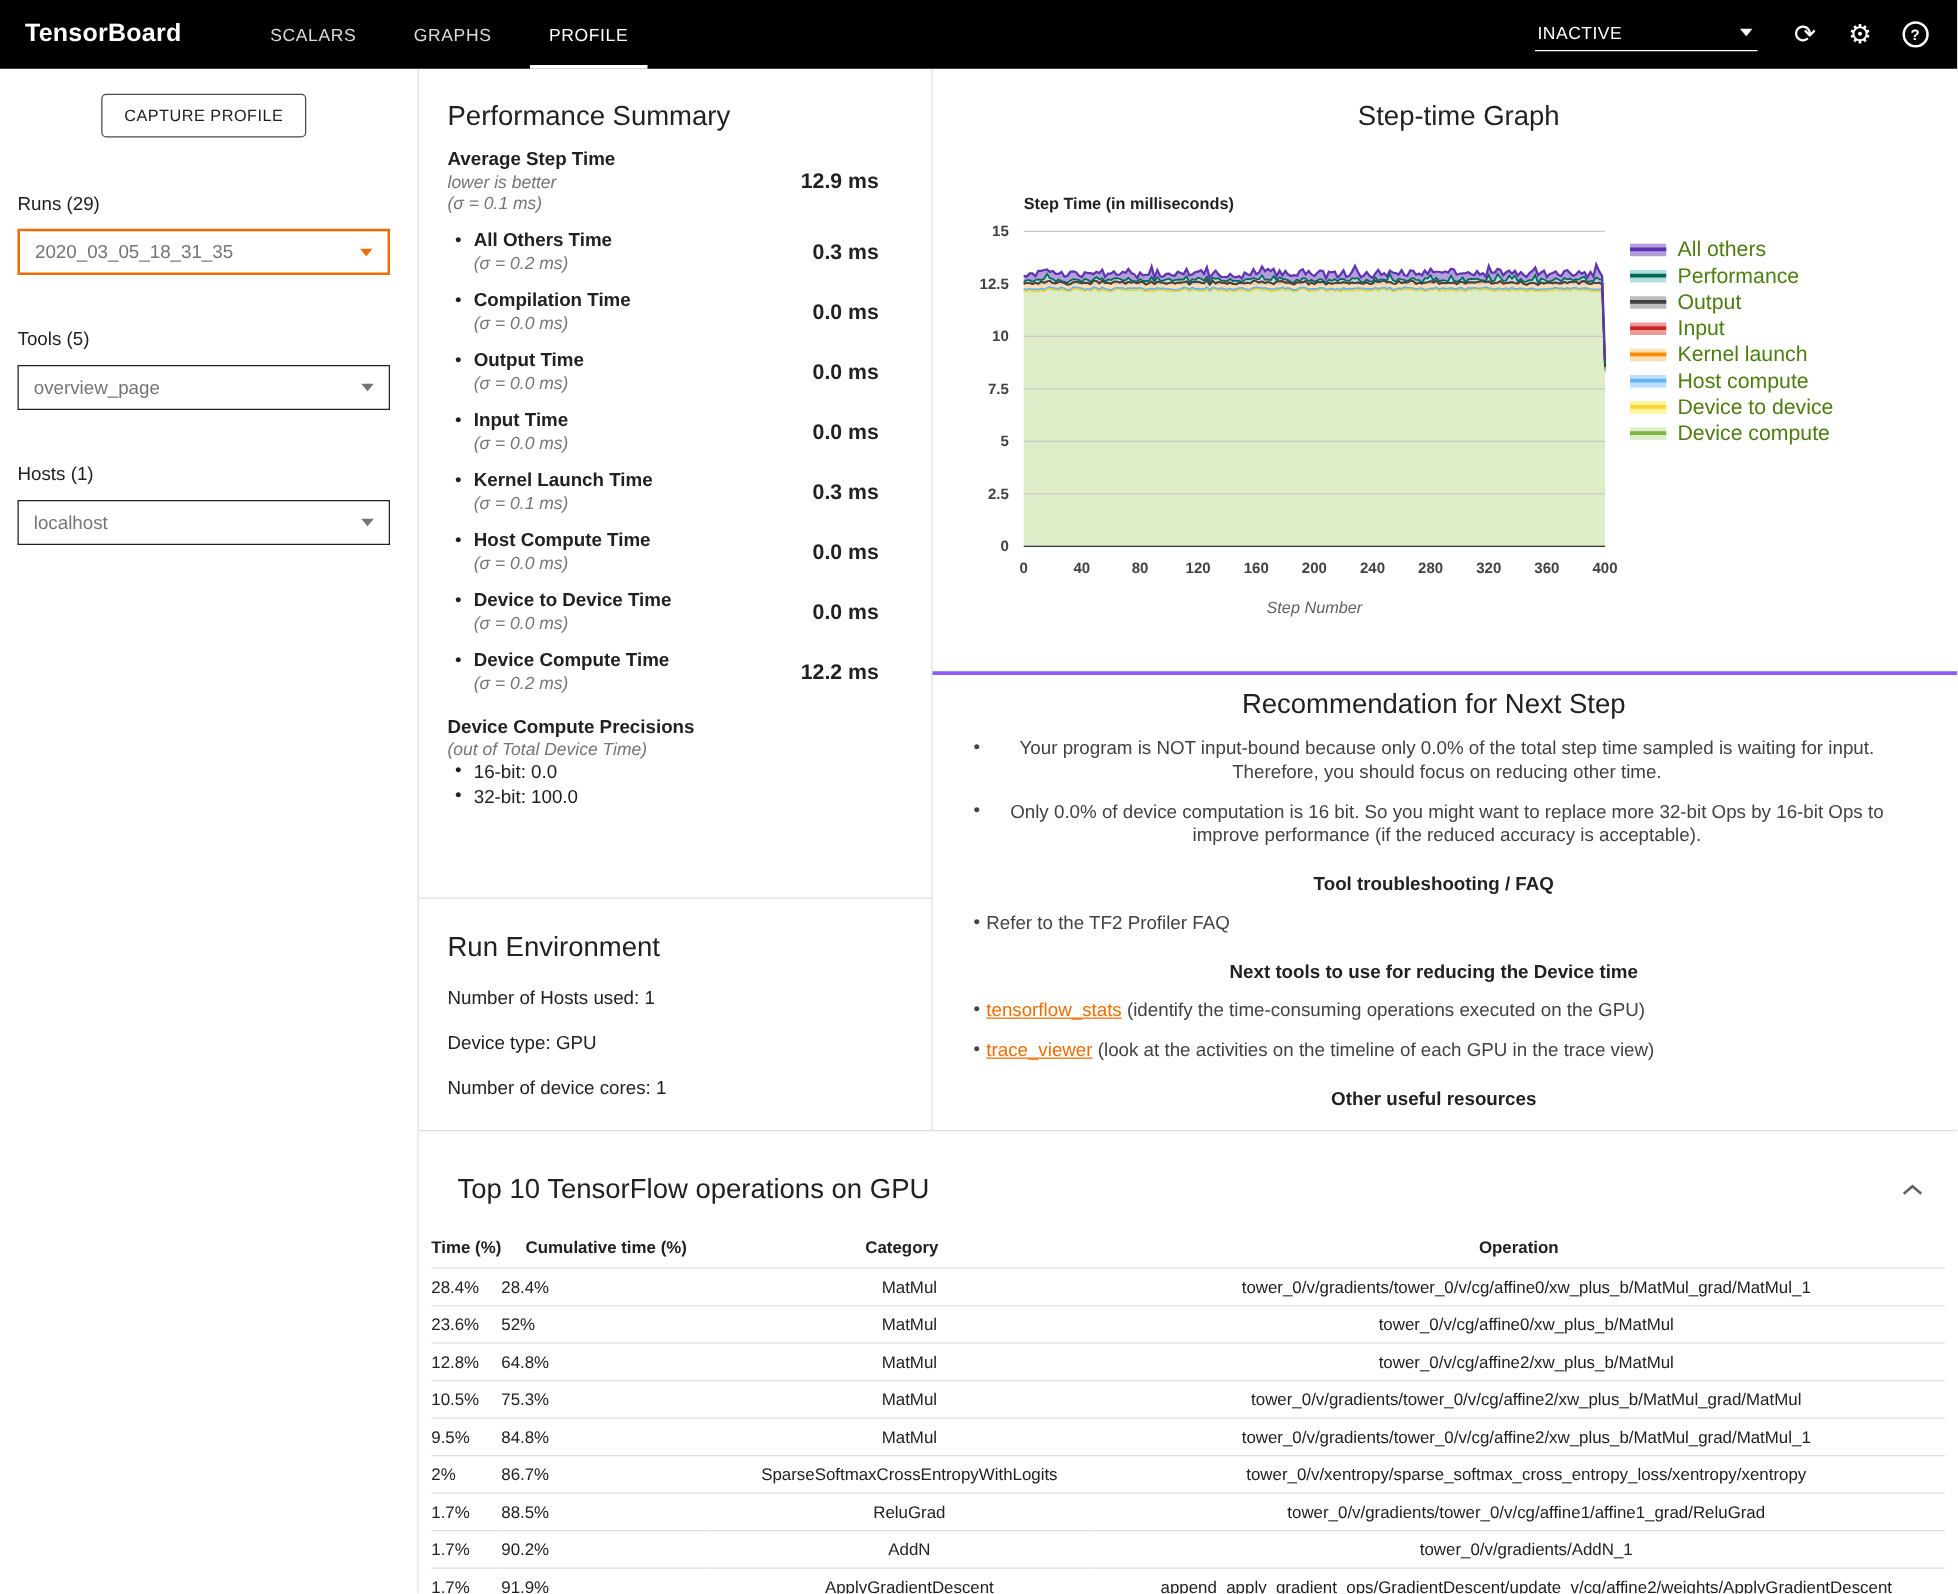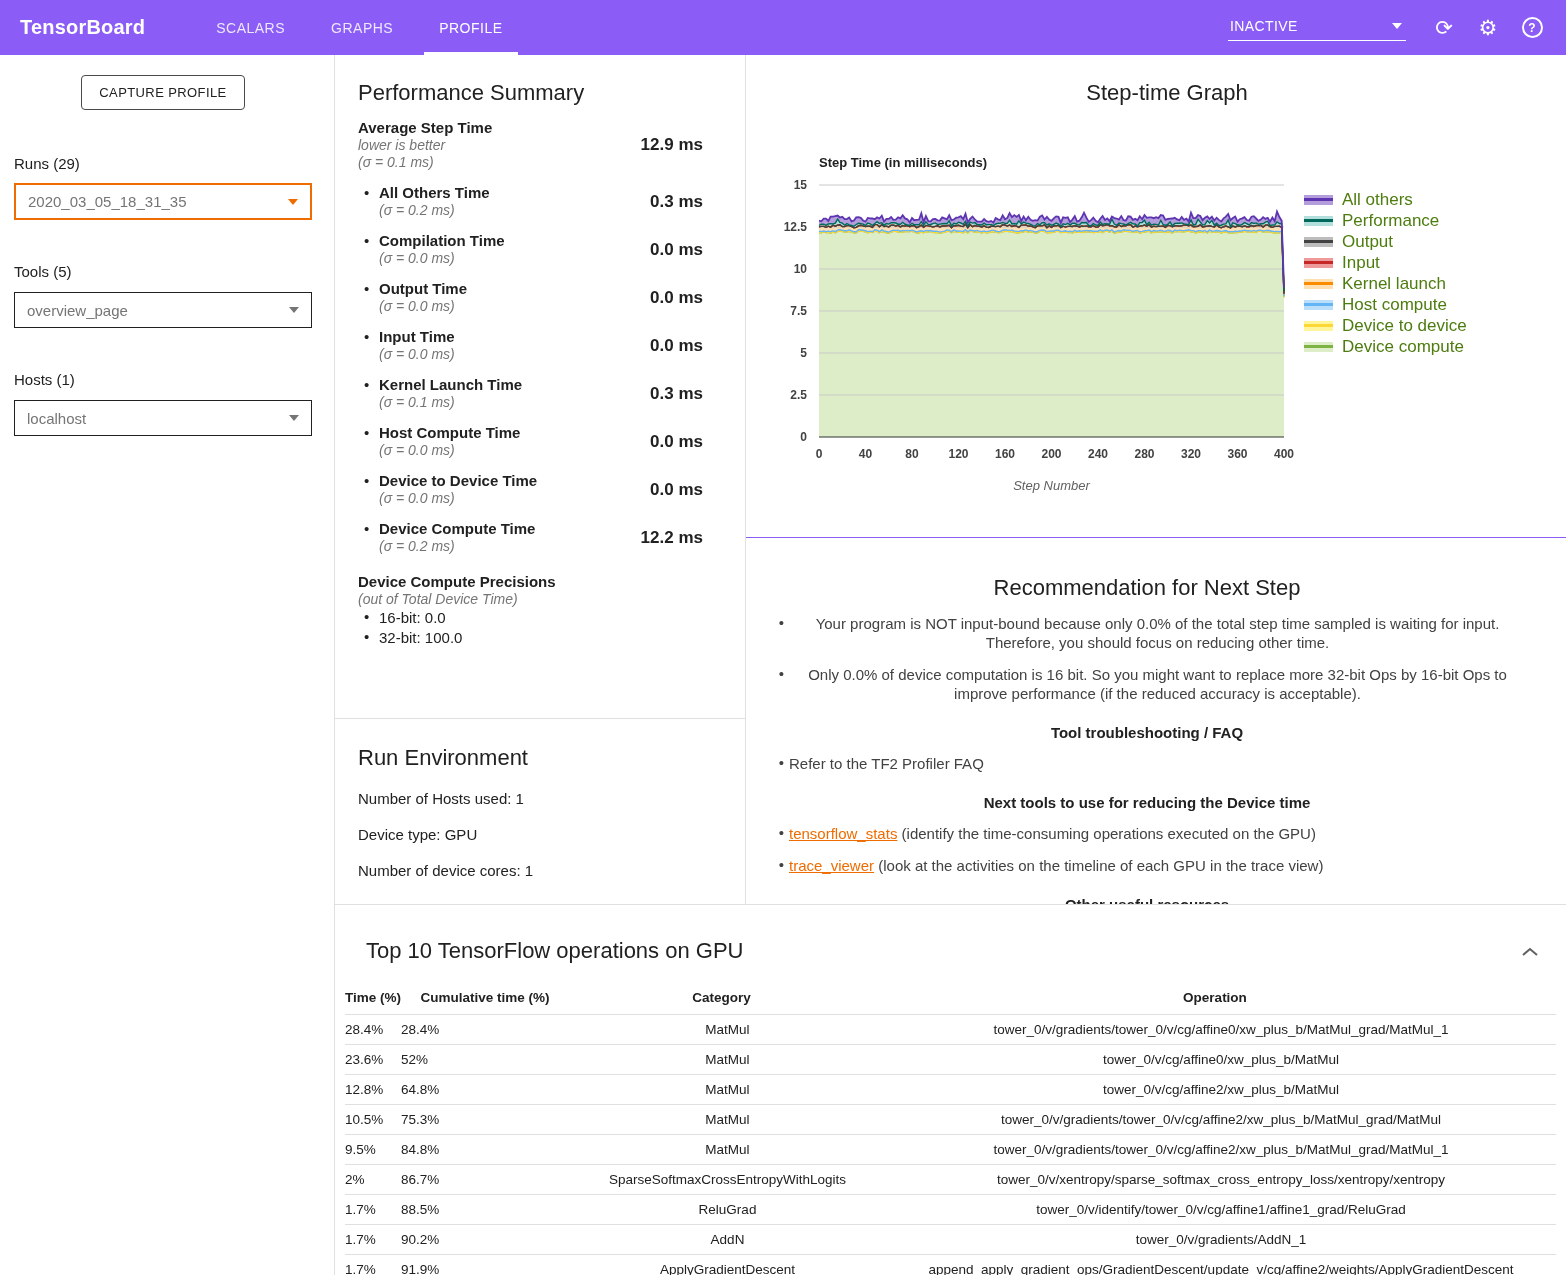--- a/index.html
+++ b/index.html
@@ -1,19 +1,19 @@
 <!DOCTYPE html>
 <html><head>
 <meta charset="utf-8">
 <style>
   html,body{margin:0;padding:0;background:#fff;}
   .screen{position:relative;width:1566px;height:1275px;background:#fff;overflow:hidden;
           font-family:"Liberation Sans",sans-serif;color:#212121;}
   
-  .navbar{position:absolute;left:0;top:0;width:1566px;height:55px;background:#8b5cf6;
+  .navbar{position:absolute;left:0;top:0;width:1566px;height:55px;background:#000000;
           display:flex;align-items:center;color:#fff;z-index:5;}
   .brand{font-size:20px;font-weight:bold;margin-left:20px;letter-spacing:.2px;}
   .tabs{display:flex;margin-left:48px;height:55px;}
   .tab{display:flex;align-items:center;padding:0 23px;font-size:14px;letter-spacing:.5px;
        color:rgba(255,255,255,.85);position:relative;cursor:pointer;}
   .tab.active{color:#fff;}
   .tab.active::after{content:"";position:absolute;left:8px;right:8px;bottom:0;height:3px;background:#fff;}
   .nav-right{margin-left:auto;display:flex;align-items:center;margin-right:12px;}
   .inactive-select{width:172px;border-bottom:1px solid #fff;display:flex;justify-content:space-between;
        align-items:center;padding:3px 4px 6px 2px;font-size:14px;letter-spacing:.4px;cursor:pointer;margin-right:16px;}
@@ -50,21 +50,21 @@
   .re-item{font-size:15px;color:#212121;margin:19px 0 0 0;}
   
   .right-col{position:absolute;left:746px;top:55px;width:820px;height:849px;text-align:center;}
   .stg-title{margin:25px 0 0 22px;}
   #chart-svg{position:absolute;left:0;top:0;width:820px;height:460px;}
   .legend{position:absolute;left:558px;top:134px;}
   .lg-item{display:flex;align-items:center;height:21px;}
   .sw{width:29px;height:10px;position:relative;margin-right:9px;flex:none;}
   .swl{position:absolute;left:0;right:0;top:3px;height:3px;}
   .lg-label{font-size:17px;color:#4d7c0f;}
-  .recommend{position:absolute;left:0;right:0;top:482px;border-top:1px solid #8b5cf6;padding:37px 40px 0 22px;}
+  .recommend{position:absolute;left:0;right:0;top:482px;border-top:3px solid #8b5cf6;padding:10px 40px 0 22px;}
   .rec-li{display:flex;margin-top:13px;}
   .rec-li .dot{color:#424242;}
   .rec-text{font-size:15px;line-height:19px;color:#424242;max-width:745px;}
   .sub-h{font-size:15px;font-weight:bold;color:#212121;margin:21px 0 0 0;}
   .olink{color:#ef6c00;text-decoration:underline;}
   
   .bottom-card{position:absolute;left:335px;top:904px;width:1231px;height:371px;border-top:1px solid #e0e0e0;background:#fff;}
   .tt{margin:33px 0 0 31px;}
   .collapse-btn{position:absolute;right:26px;top:40px;width:20px;height:16px;cursor:pointer;background:none;border:none;padding:0;}
   table.ops{position:absolute;left:10px;top:76px;width:1211px;border-collapse:collapse;table-layout:fixed;}
@@ -411,21 +411,21 @@
           <tr>
             <td class="c">2%</td>
             <td class="c">86.7%</td>
             <td class="l">SparseSoftmaxCrossEntropyWithLogits</td>
             <td class="l">tower_0/v/xentropy/sparse_softmax_cross_entropy_loss/xentropy/xentropy</td>
           </tr>
           <tr>
             <td class="c">1.7%</td>
             <td class="c">88.5%</td>
             <td class="l">ReluGrad</td>
-            <td class="l">tower_0/v/identify/tower_0/v/cg/affine1/affine1_grad/ReluGrad</td>
+            <td class="l">tower_0/v/gradients/tower_0/v/cg/affine1/affine1_grad/ReluGrad</td>
           </tr>
           <tr>
             <td class="c">1.7%</td>
             <td class="c">90.2%</td>
             <td class="l">AddN</td>
             <td class="l">tower_0/v/gradients/AddN_1</td>
           </tr>
           <tr>
             <td class="c">1.7%</td>
             <td class="c">91.9%</td>

